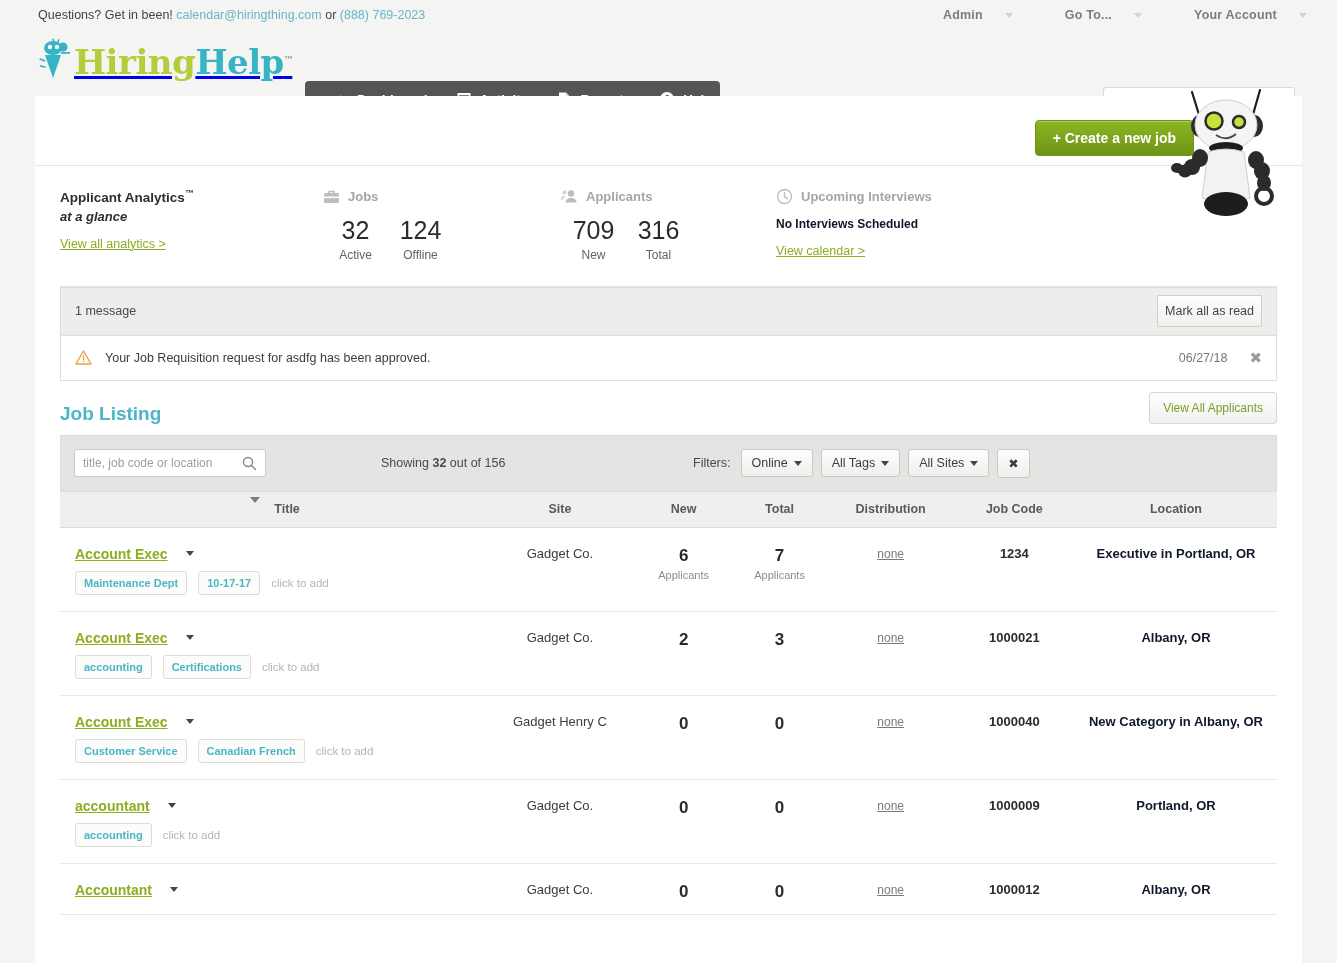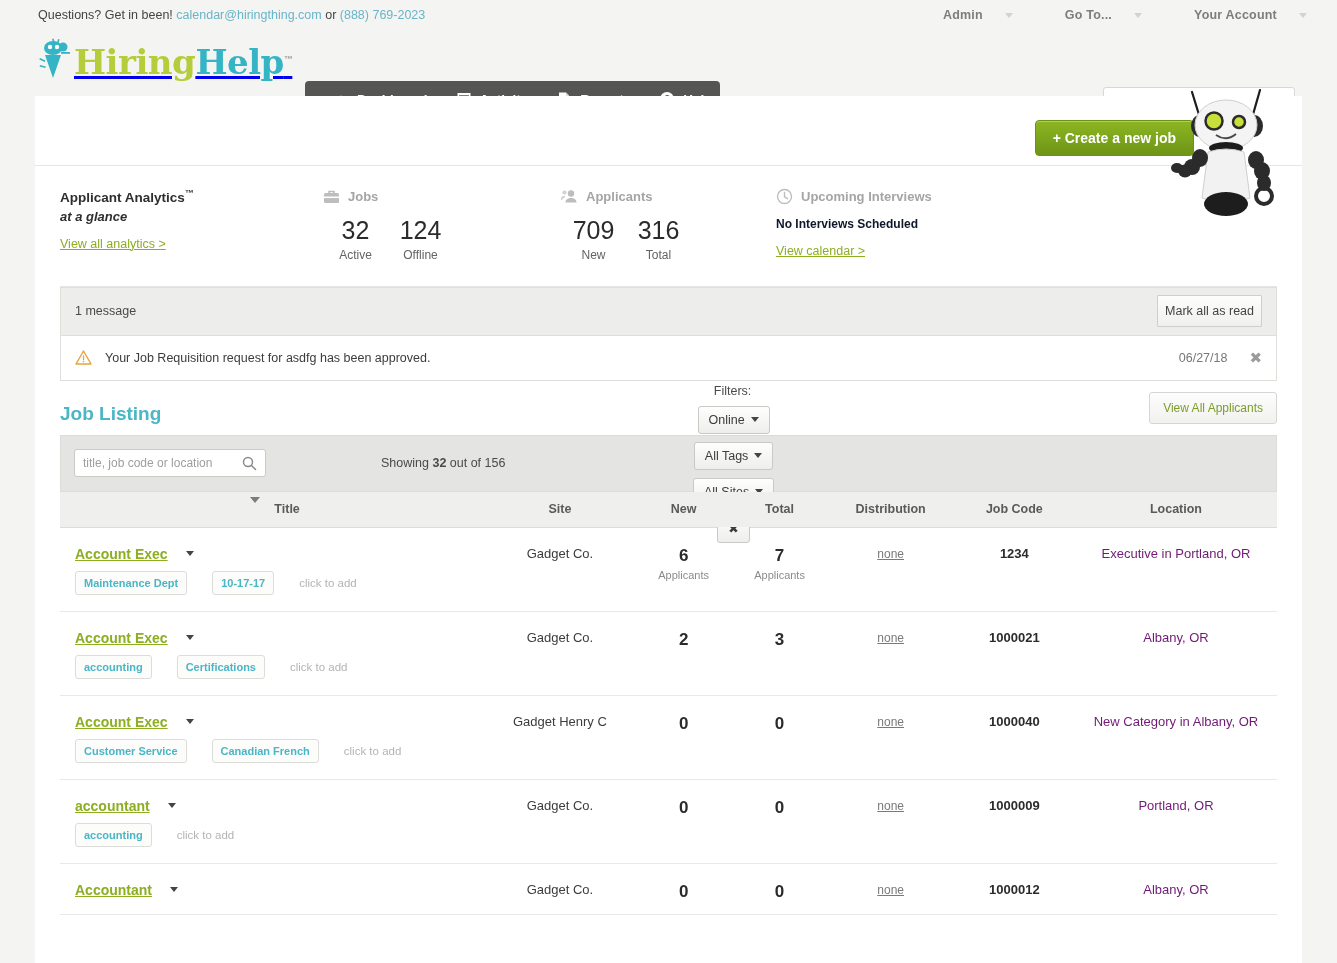--- a/index.html
+++ b/index.html
@@ -308,21 +308,20 @@
     font-size: 12.5px;
     color: #4a4a4a;
   }
   .showing b { font-weight: bold; }
   .filters-grp {
     position: absolute;
     left: 632px;
     display: flex;
     align-items: center;
     gap: 8px;
-    flex-direction: column;
   }
   .filters-lbl { font-size: 12.5px; color: #4a4a4a; margin-right: 2px; }
   .fbtn {
     background: linear-gradient(#fefefe, #eeeeec);
     border: 1px solid #c9c9c5;
     border-radius: 3px;
     font-size: 12.5px;
     color: #3c3c3c;
     padding: 6px 10px;
     cursor: pointer;
@@ -375,39 +374,39 @@
   }
   td.c-title { text-align: left; padding-left: 15px; padding-bottom: 16px; }
   .job-title-line { display: flex; align-items: center; gap: 18px; }
   .job-title {
     color: #8cae20;
     font-size: 14px;
     font-weight: bold;
     text-decoration: underline;
     cursor: pointer;
   }
-  .tag-row { display: flex; align-items: center; gap: 25px; margin-top: 9px; }
+  .tag-row { display: flex; align-items: center; gap: 11px; margin-top: 9px; }
   .tag {
     border: 1px solid #dcdcd8;
     background: #fcfcfb;
     border-radius: 3px;
     color: #4ab6c6;
     font-size: 11px;
     font-weight: bold;
     padding: 5px 8px;
     cursor: pointer;
   }
   .click-add { font-size: 11.5px; color: #b4b4b4; cursor: pointer; }
 
   .c-site { color: #3c3c3c; font-size: 13px; }
   .c-num { font-size: 17px; color: #2b2b2b; font-weight: bold; }
   .num-cap { font-size: 11px; color: #8c8c8c; margin-top: 3px; font-weight: normal; }
   .c-dist a { color: #7a7a7a; font-size: 12px; text-decoration: underline; cursor: pointer; }
   .c-code { font-size: 13px; font-weight: bold; color: #2b2b2b; }
-  .c-loc { font-size: 12.5px; color: #701a75; }
+  .c-loc { font-size: 12.5px; color: #0f172a; font-weight: bold; }
 </style>
 </head>
 <body>
 
 <div class="utility-bar">
   <div class="utility-left">
     <span>Questions? Get in been!</span>
     <a href="#">calendar@hiringthing.com</a>
     <span>or</span>
     <a href="#">(888) 769-2023</a>

